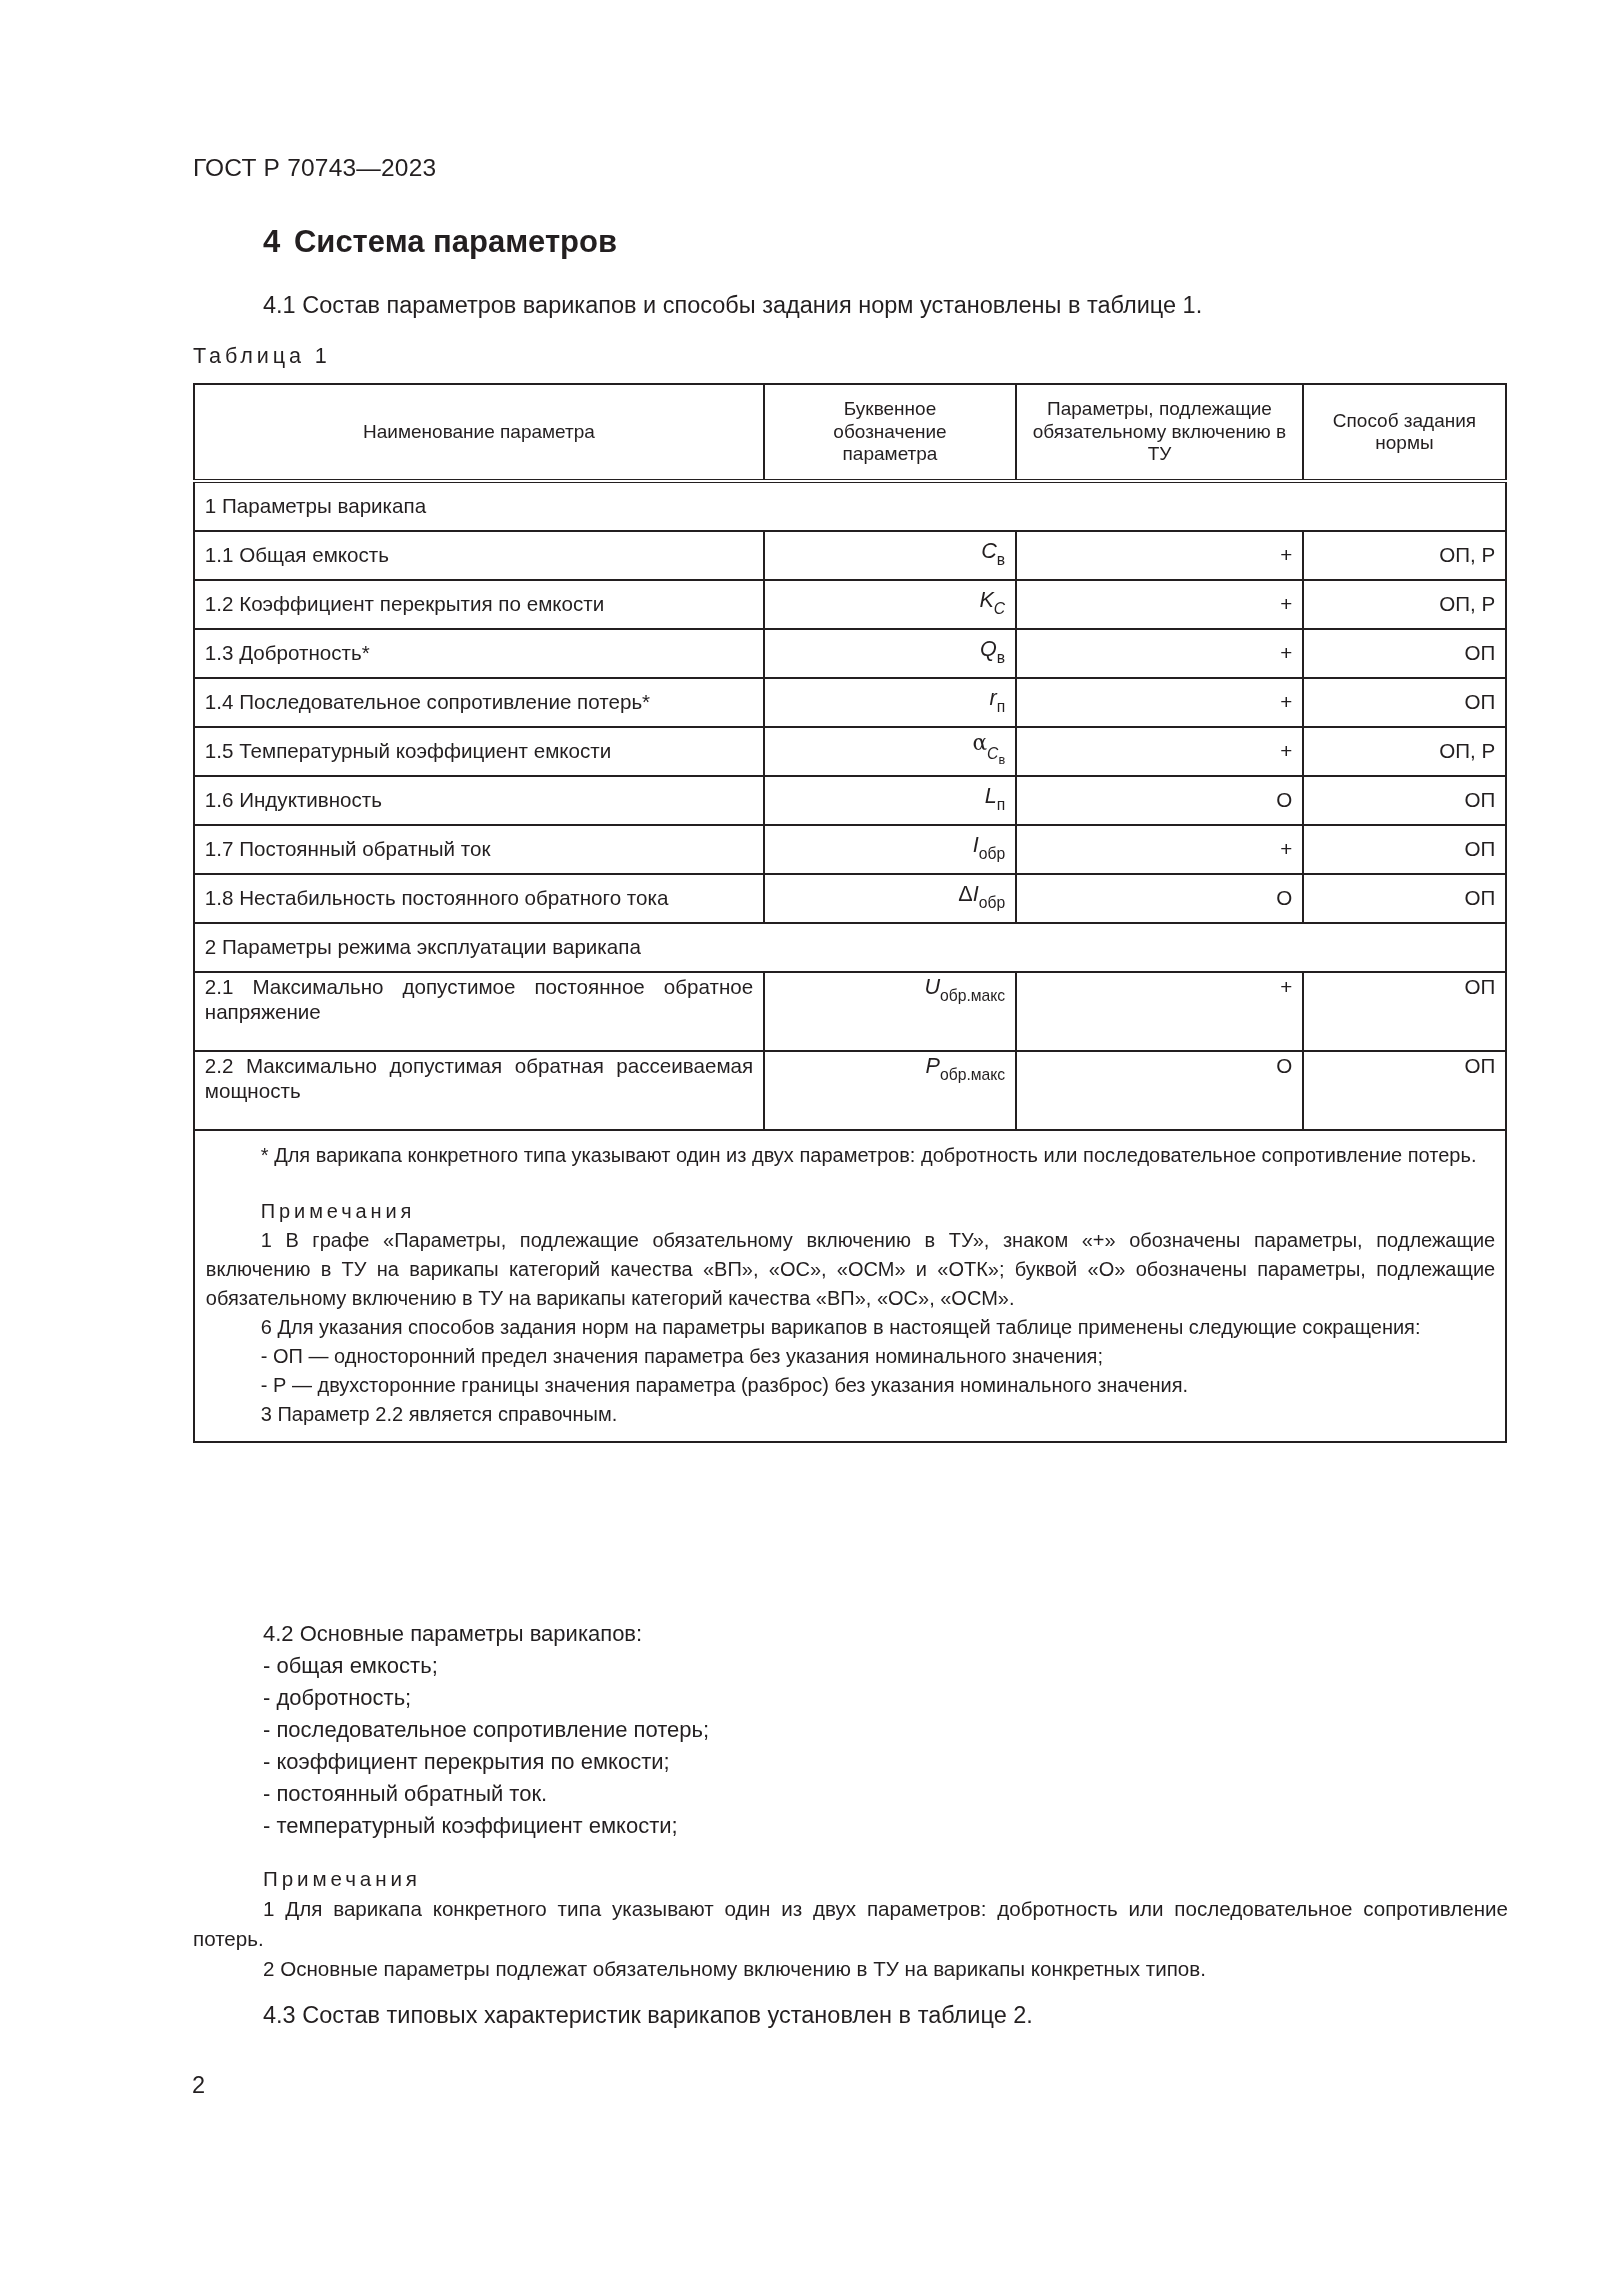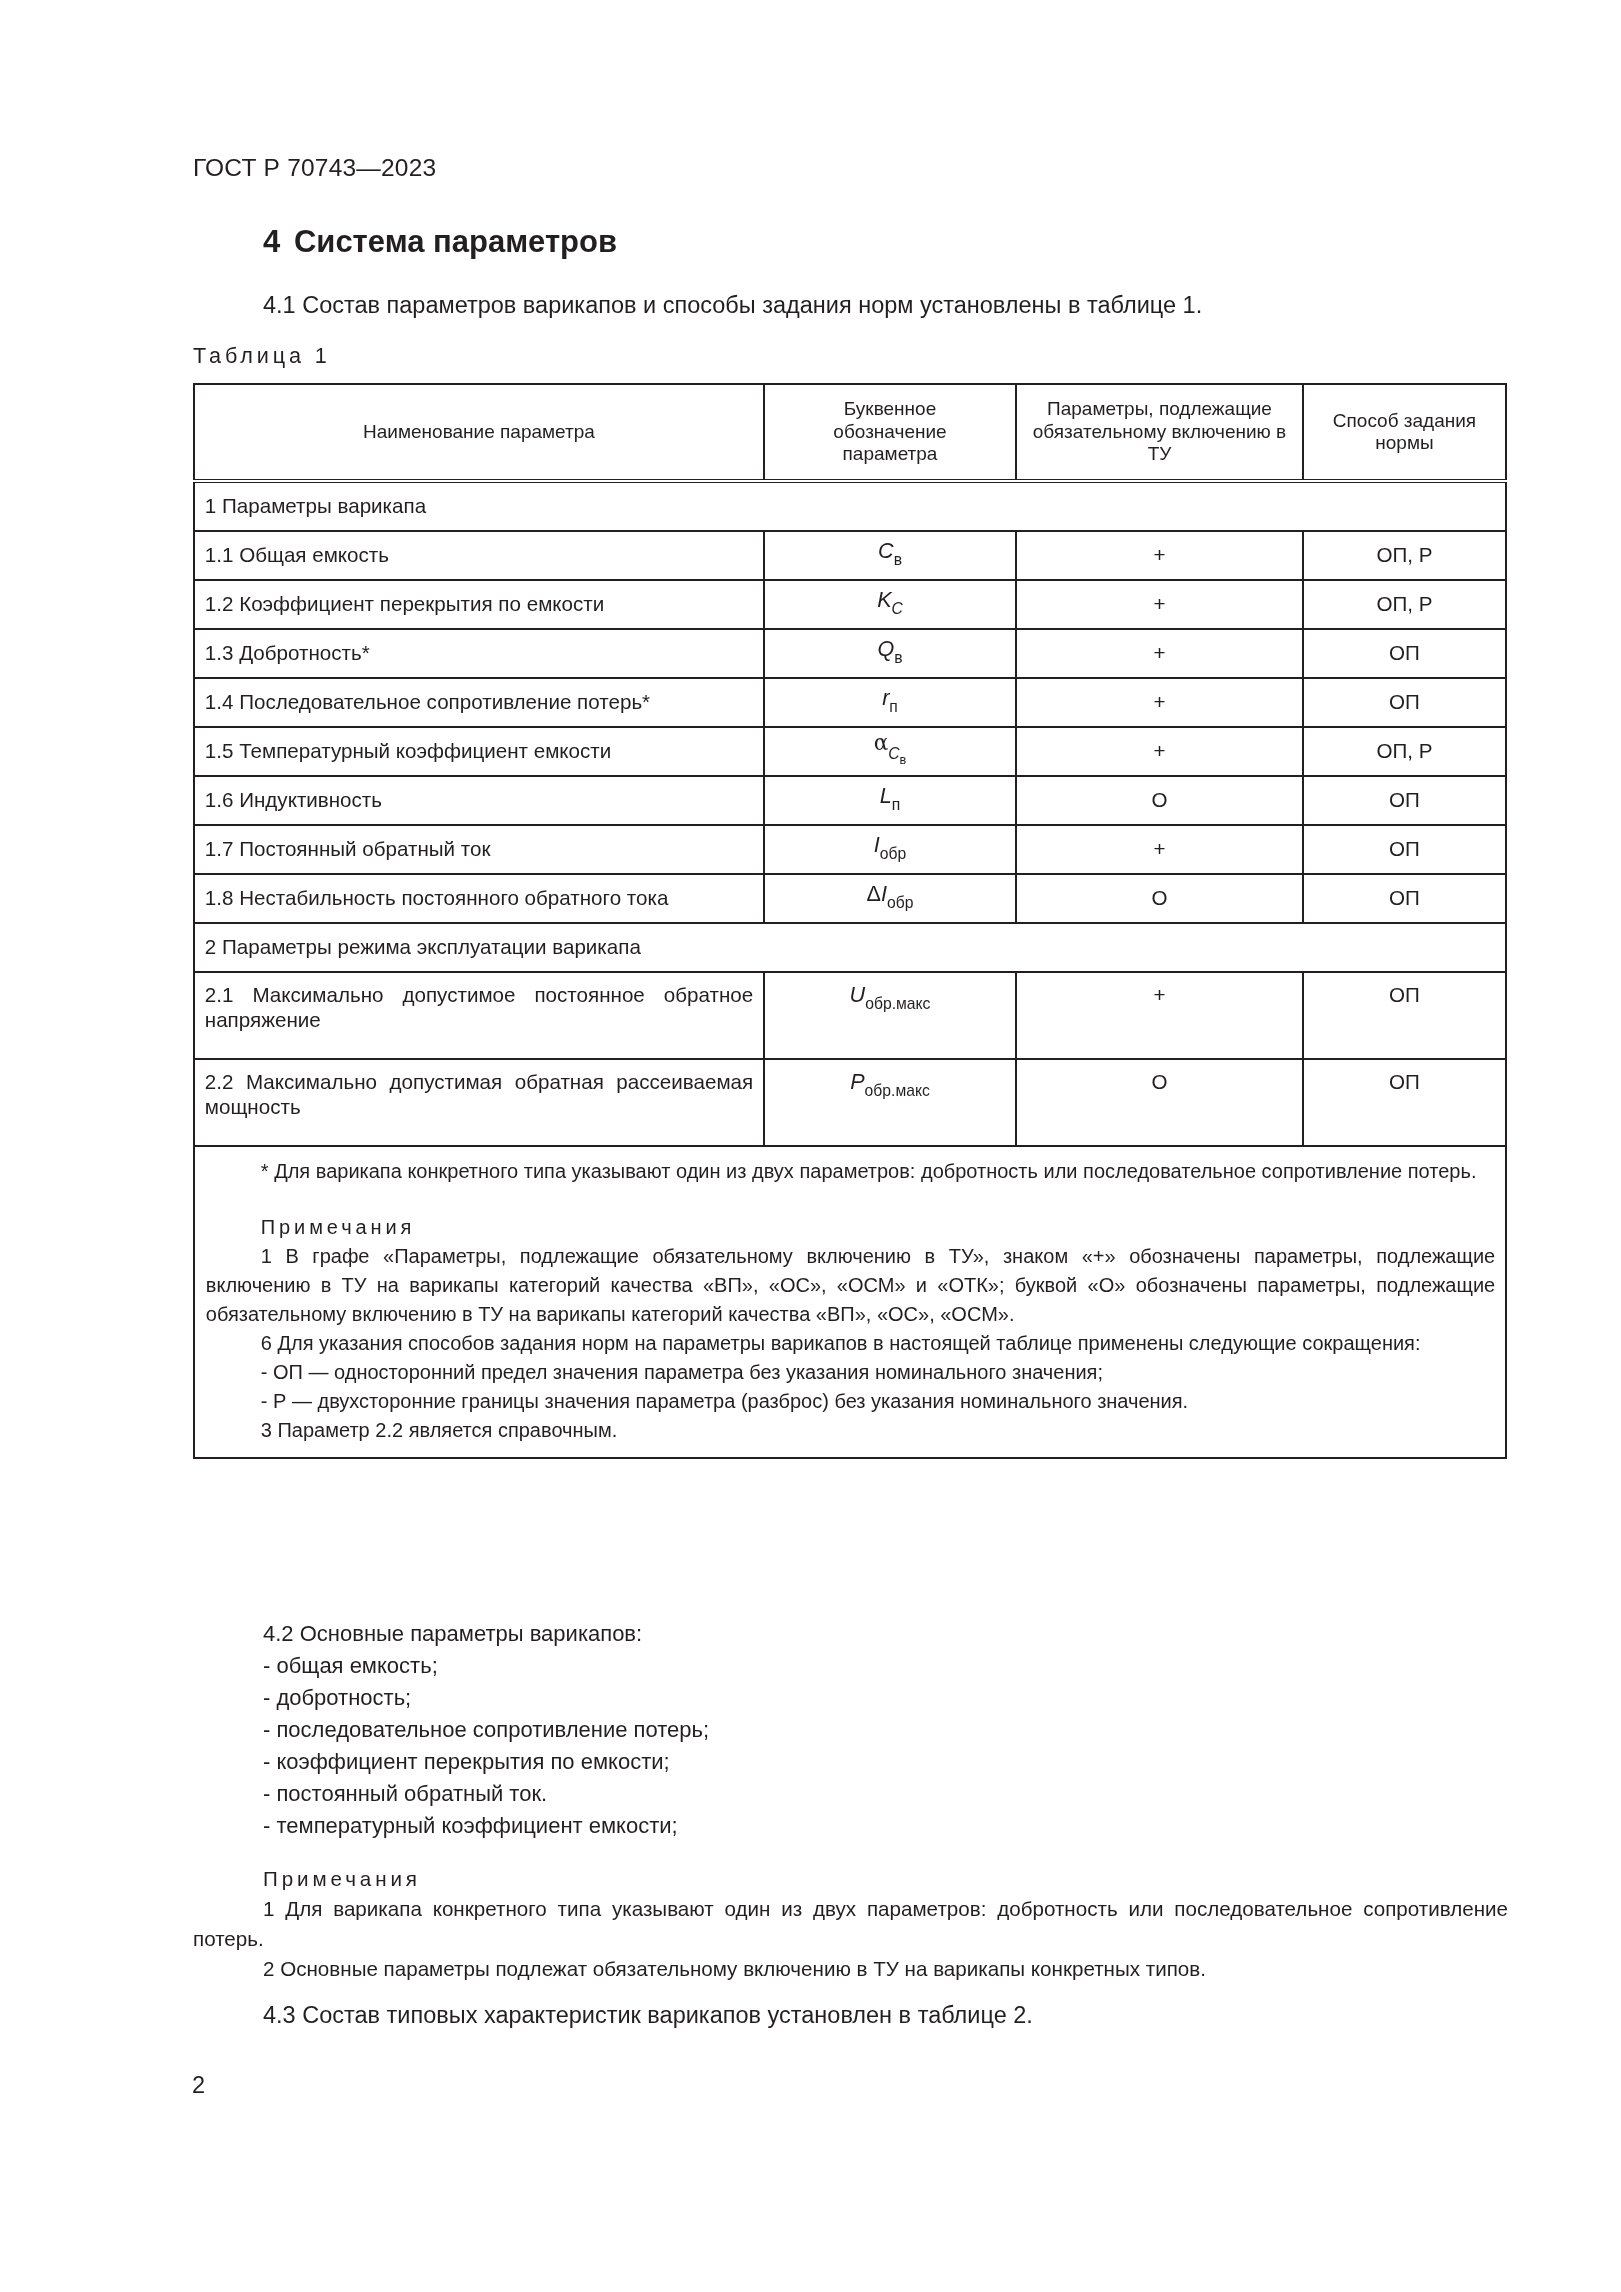--- a/index.html
+++ b/index.html
@@ -21,23 +21,23 @@
       font-size: 20.6px; line-height: 24.5px;
       border: 2.9px solid #231f20;
     }
     table.t1 td, table.t1 th {
       border: 2.9px solid #231f20; padding: 0 9.8px; vertical-align: middle;
       font-weight: normal;
     }
     table.t1 th { font-size: 19px; line-height: 22.5px; text-align: center; height: 94px; }
     table.t1 tr.head th { border-bottom: 4.9px double #231f20; }
     table.t1 td.name { text-align: left; }
-    table.t1 td.c { text-align: center; }
+    table.t1 td.c { text-align: right; }
     table.t1 tr.row td { height: 47px; }
-    table.t1 tr.row2 td { height: 75px; vertical-align: top; padding-top: 10px; }
+    table.t1 tr.row2 td { height: 75px; vertical-align: top; padding-top: 2px; }
     table.t1 tr.row2 td.name { text-align: justify; }
     table.t1 tr.group td { height: 47px; }
     .sym { font-style: italic; font-size: 21.6px; }
     .sym .sub { font-style: normal; font-size: 15.7px; vertical-align: -6.9px; }
     .sym .sub2 { font-style: italic; font-size: 15.7px; vertical-align: -8.8px; }
     .sym .sub2 .sub3 { font-style: normal; font-size: 12.7px; vertical-align: -4.9px; }
     .greek { font-style: normal; font-family: "DejaVu Serif", serif; font-size: 21.6px; }
 
     td.notes { padding: 9.8px 9.8px 11.8px 10.8px !important; font-size: 20px; line-height: 29px; text-align: justify; }
     .ind { text-indent: 55px; margin: 0; }

